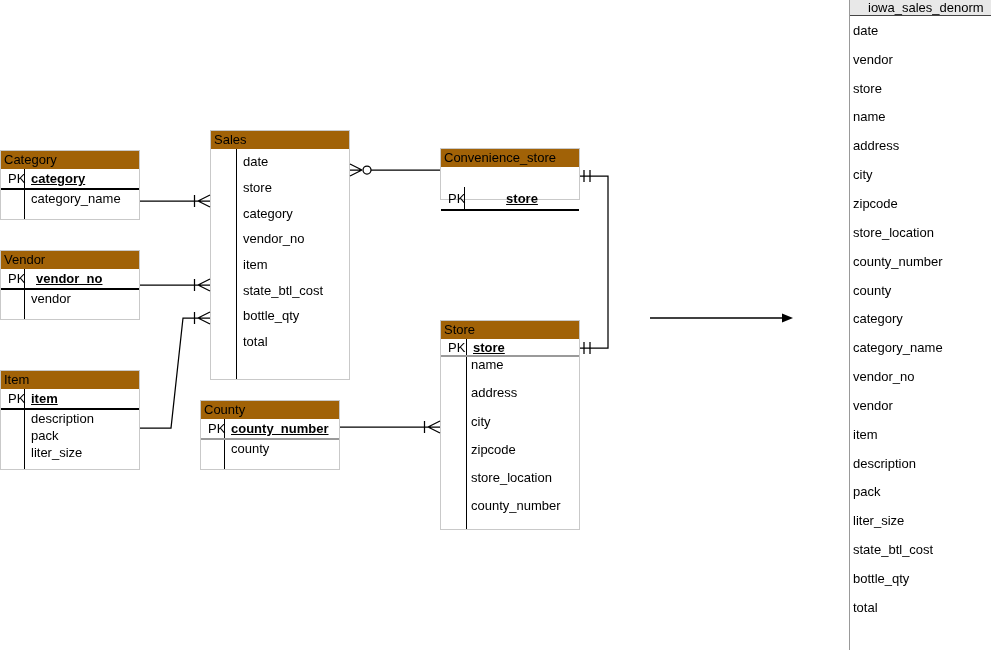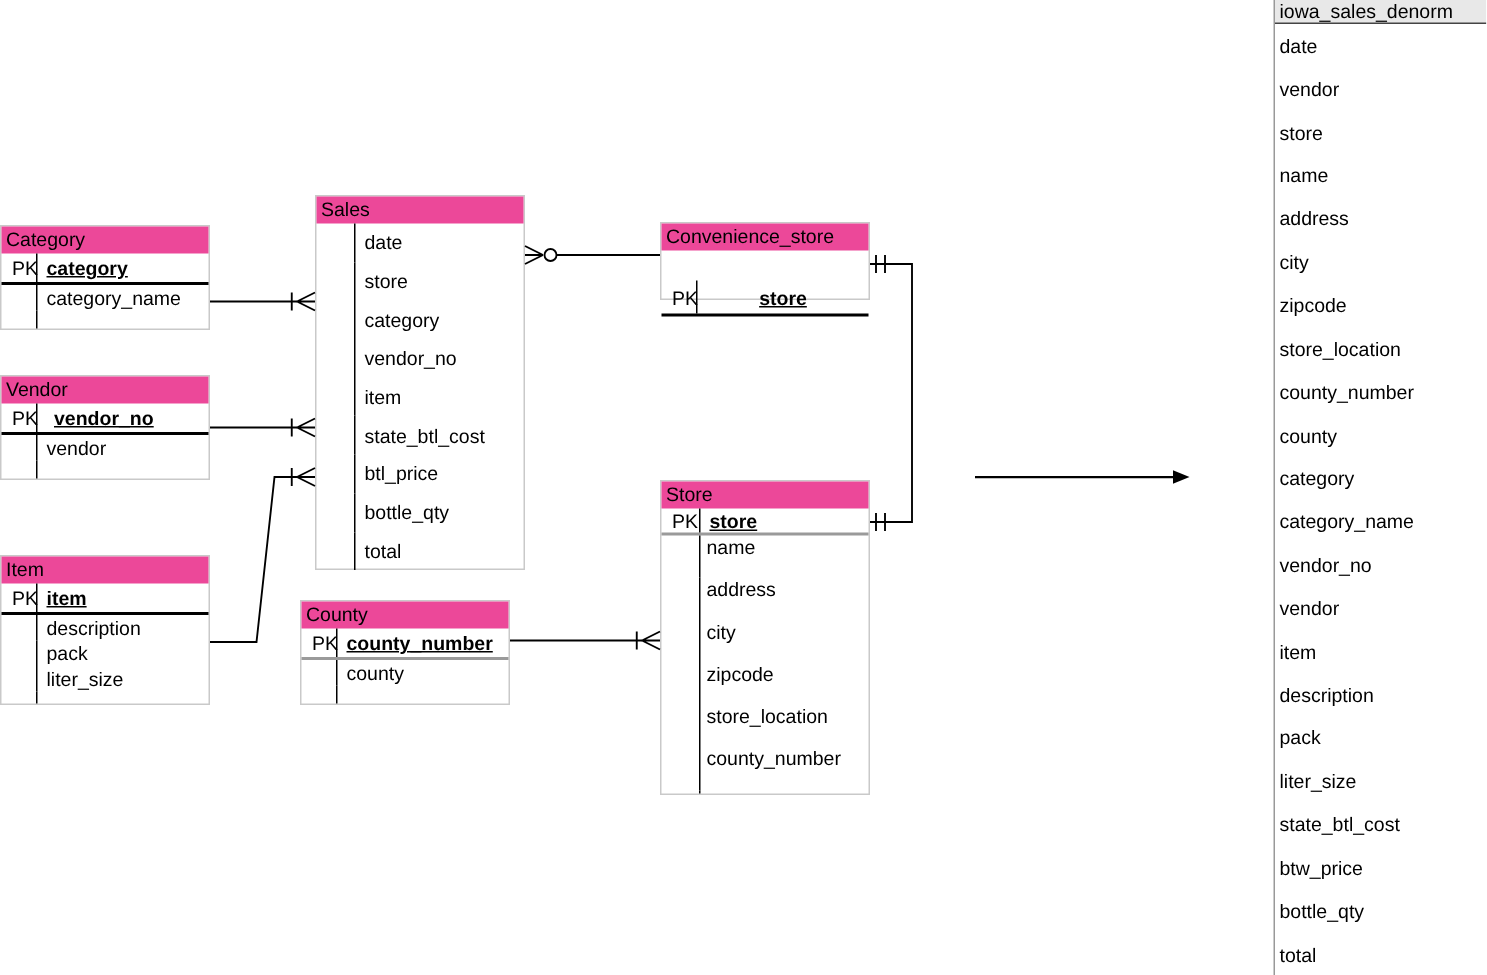--- a/index.html
+++ b/index.html
@@ -7,21 +7,21 @@
     position:relative; width:991px; height:650px; background:#ffffff;
     font-family:"Liberation Sans", sans-serif; font-size:13px; color:#000;
     overflow:hidden;
   }
   
   .entity {
     position:absolute; background:#fff; border:1px solid #c9c9c9;
     box-sizing:border-box; display:flex; flex-direction:column;
   }
   .entity-title {
-    flex:none; height:18px; line-height:18px; background:#ec4899;
+    flex:none; height:18px; line-height:18px; background:#a16207;
     padding-left:3px; white-space:nowrap; overflow:hidden;
   }
   .ebody { flex:1; display:flex; flex-direction:column; min-height:0; }
   .erow { display:flex; flex:none; }
   .erow.filler { flex:1; }
   .pkcell {
     flex:none; width:24px; box-sizing:border-box; border-right:1px solid #000;
     padding-left:7px; display:flex; align-items:center;
   }
   .acell {
@@ -55,21 +55,21 @@
   #t-store .erow.attr .acell { align-items:flex-start; padding-top:1px; line-height:14px; padding-left:4px; }
 
   
   #denorm {
     position:absolute; left:849px; top:0; width:142px; height:650px;
     box-sizing:border-box; border-left:1px solid #999; background:#fff;
     display:flex; flex-direction:column;
   }
   .denorm-title {
     flex:none; height:15px; line-height:15px; background:#e8e8e8;
-    border-bottom:1px solid #444; padding-left:3px; white-space:nowrap;
+    border-bottom:1px solid #444; padding-left:18px; white-space:nowrap;
   }
   #denorm-rows { flex:1; display:flex; flex-direction:column; }
   .denorm-row {
     flex:none; height:28.85px; display:flex; align-items:center;
     padding-left:3px; white-space:nowrap;
   }
 
   
   #wires { position:absolute; left:0; top:0; width:991px; height:650px; pointer-events:none; }
   #wires path, #wires line { stroke:#000; stroke-width:1.25; fill:none; }
@@ -159,24 +159,20 @@
           <div class="pkcell"></div>
           <div class="acell">vendor_no</div>
         </div>
         <div class="erow attr">
           <div class="pkcell"></div>
           <div class="acell">item</div>
         </div>
         <div class="erow attr">
           <div class="pkcell"></div>
           <div class="acell">state_btl_cost</div>
-        </div>
-        <div class="erow attr">
-          <div class="pkcell"></div>
-          <div class="acell">btl_price</div>
         </div>
         <div class="erow attr">
           <div class="pkcell"></div>
           <div class="acell">bottle_qty</div>
         </div>
         <div class="erow attr">
           <div class="pkcell"></div>
           <div class="acell">total</div>
         </div>
         <div class="erow filler">
@@ -268,21 +264,20 @@
         <div class="denorm-row">county</div>
         <div class="denorm-row">category</div>
         <div class="denorm-row">category_name</div>
         <div class="denorm-row">vendor_no</div>
         <div class="denorm-row">vendor</div>
         <div class="denorm-row">item</div>
         <div class="denorm-row">description</div>
         <div class="denorm-row">pack</div>
         <div class="denorm-row">liter_size</div>
         <div class="denorm-row">state_btl_cost</div>
-        <div class="denorm-row">btw_price</div>
         <div class="denorm-row">bottle_qty</div>
         <div class="denorm-row">total</div>
       </div>
   </div>
 
   <svg id="wires" viewBox="0 0 991 650" xmlns="http://www.w3.org/2000/svg">
 
     <g>
       <path d="M140,201 H198"></path>
       <path d="M194.5,195 V207"></path>

